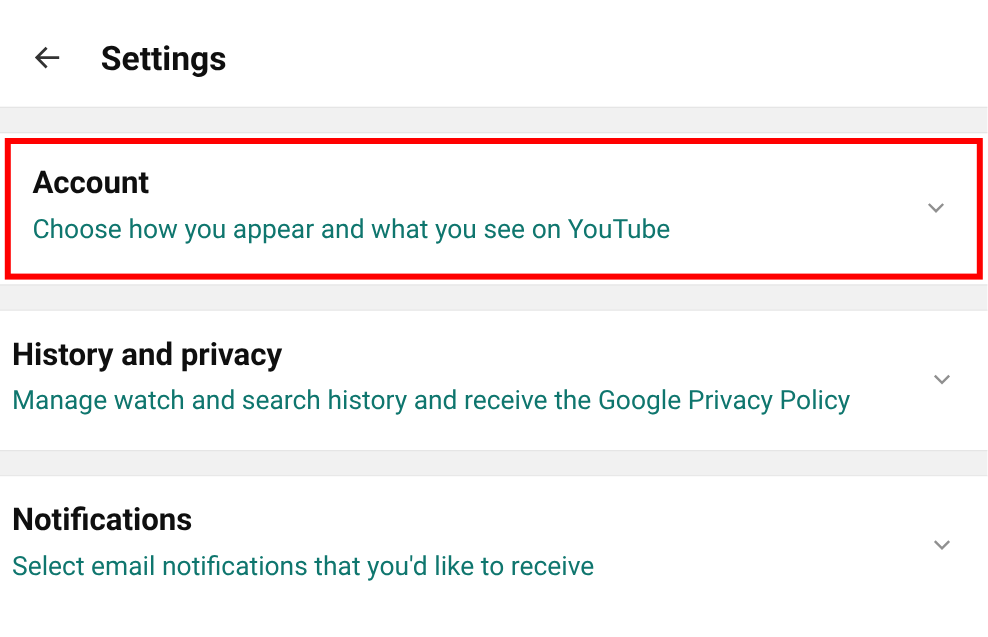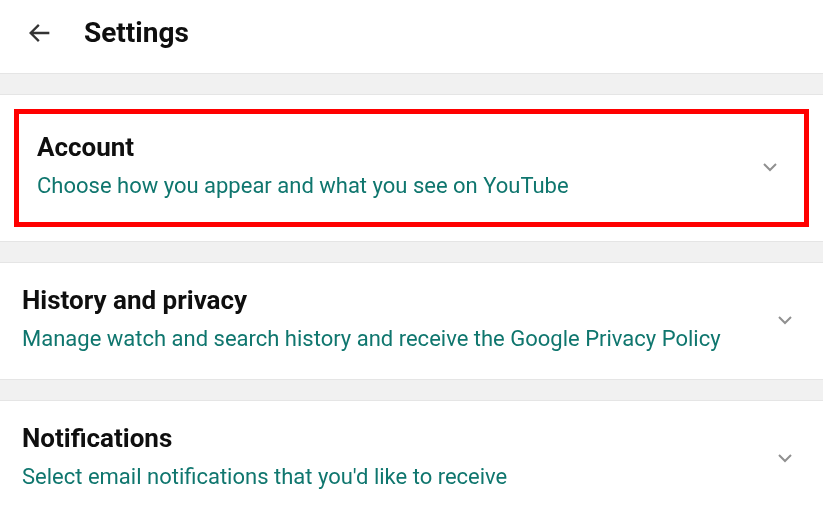--- a/index.html
+++ b/index.html
@@ -9,22 +9,21 @@
     }
     body {
       font-family: Roboto, Arial, sans-serif;
       background: #fff;
       width: 823px;
       height: 531px;
       overflow: hidden;
     }
     .header {
       display: flex;
-      align-items: center;
-      padding: 16px 24px 24px 24px;
+      padding: 32px 24px 24px 24px;
       background: #fff;
     }
     .back-icon {
       width: 32px;
       height: 32px;
       display: flex;
       align-items: center;
       justify-content: center;
       cursor: pointer;
       margin-right: 28px;
@@ -44,28 +43,28 @@
     .gap {
       height: 22px;
       background: #f1f1f1;
       border-top: 1px solid #e5e5e5;
       border-bottom: 1px solid #e5e5e5;
     }
     .settings-item {
       display: flex;
       align-items: center;
       justify-content: space-between;
-      padding: 22px 24px 24px 22px;
+      padding: 22px 24px 24px 10px;
       background: #fff;
       cursor: pointer;
     }
     .settings-item.highlighted {
       border: 5px solid #ff0000;
       padding: 18px 20px 20px 18px;
-      margin: 14px;
+      margin: 4px;
     }
     .item-text {
       flex: 1;
       padding-right: 20px;
     }
     .item-title {
       font-size: 26px;
       font-weight: 700;
       color: #0f0f0f;
       margin-bottom: 8px;

